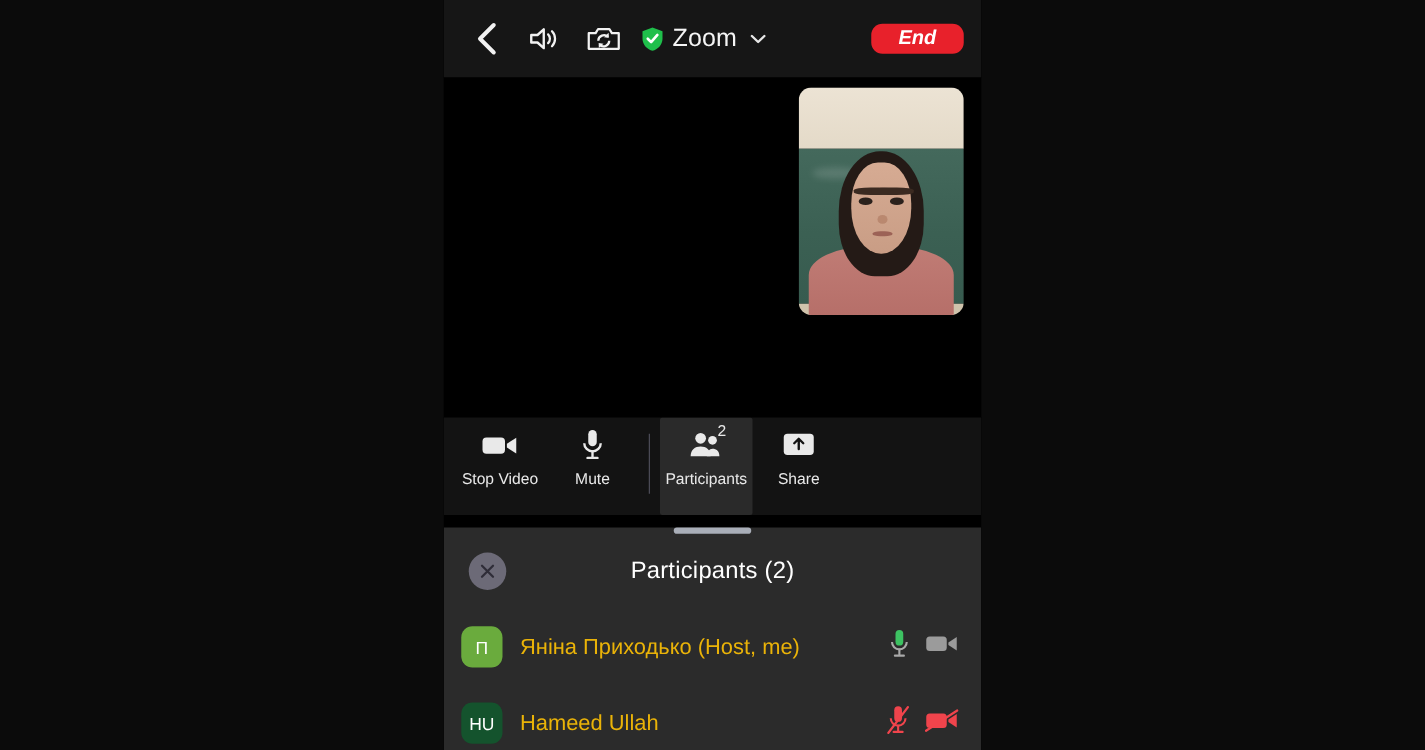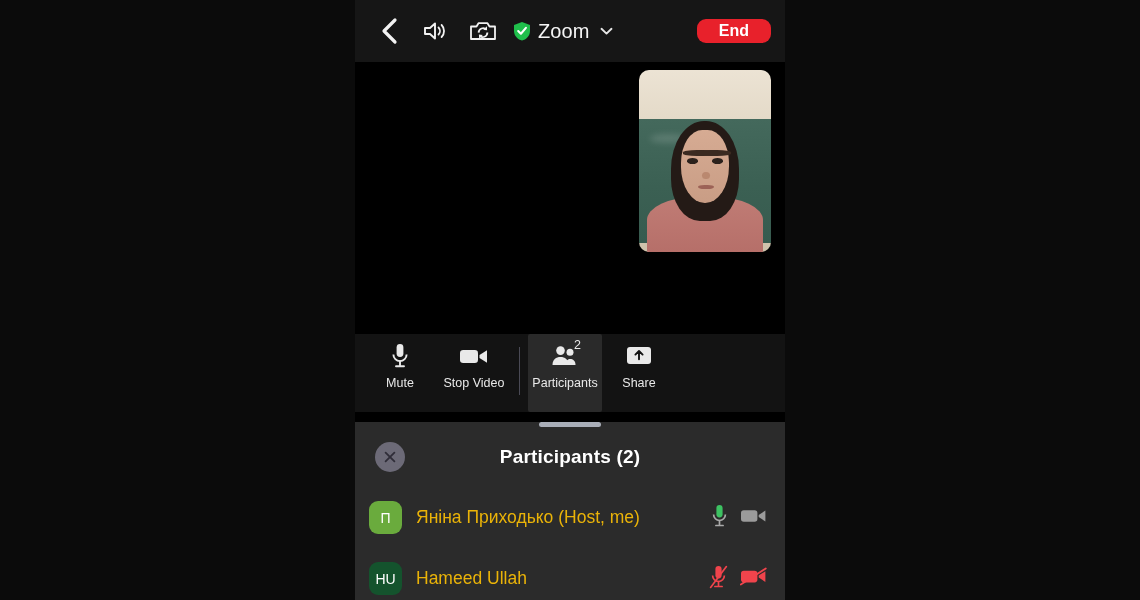--- a/index.html
+++ b/index.html
@@ -54,20 +54,21 @@
     background: #e8212b;
     color: #fff;
     border: none;
     border-radius: 9px;
     font-size: 16px;
     font-weight: bold;
     font-family: "Liberation Sans", sans-serif;
     padding: 4px 22px;
     line-height: 1;
     cursor: pointer;
+    font-style: italic;
   }
 
   
   .stage {
     position: relative;
     height: 272px;
     background: #000;
   }
   .self-view {
     position: absolute;
@@ -171,21 +172,21 @@
     width: 30px; height: 30px; border-radius: 50%;
     background: #6c6a77;
     display: flex; align-items:center; justify-content:center;
     cursor: pointer;
   }
   .panel-title {
     width: 100%;
     text-align: center;
     color: #fff;
     font-size: 19px;
-    font-weight: bold;
+    font-weight: normal;
     letter-spacing: .2px;
   }
   .plist { margin-top: 6px; }
   .prow {
     height: 61px;
     display: flex; align-items: center;
     padding: 0 18px 0 14px;
   }
   .avatar {
     width: 33px; height: 33px;
@@ -272,38 +273,38 @@
         <div class="sv-eye r"></div>
         <div class="sv-nose"></div>
         <div class="sv-mouth"></div>
       </div>
     </div>
 
     <div class="toolbar">
 
       <div class="tool">
         <span class="glyph">
+          <svg width="30" height="20" viewBox="0 0 30 20" aria-hidden="true">
+            <rect x="1" y="4" width="18" height="13" rx="3.2" fill="#e9e9e9"></rect>
+            <path d="M20.5 9 L28 4.2 V16.8 L20.5 12 Z" fill="#e9e9e9"></path>
+          </svg>
+        </span>
+        <span class="label">Stop Video</span>
+      </div>
+
+      <div class="tool">
+        <span class="glyph">
           <svg width="20" height="26" viewBox="0 0 20 26" aria-hidden="true">
             <rect x="6.6" y="1" width="6.8" height="13" rx="3.4" fill="#e9e9e9"></rect>
             <path d="M3.4 11.5 A6.6 6.6 0 0 0 16.6 11.5" fill="none" stroke="#e9e9e9" stroke-width="1.9"></path>
             <path d="M10 18 V22.4" stroke="#e9e9e9" stroke-width="1.9" stroke-linecap="round"></path>
             <path d="M6 23.3 H14" stroke="#e9e9e9" stroke-width="1.9" stroke-linecap="round"></path>
           </svg>
         </span>
         <span class="label">Mute</span>
-      </div>
-
-      <div class="tool">
-        <span class="glyph">
-          <svg width="30" height="20" viewBox="0 0 30 20" aria-hidden="true">
-            <rect x="1" y="4" width="18" height="13" rx="3.2" fill="#e9e9e9"></rect>
-            <path d="M20.5 9 L28 4.2 V16.8 L20.5 12 Z" fill="#e9e9e9"></path>
-          </svg>
-        </span>
-        <span class="label">Stop Video</span>
       </div>
 
       <div class="divider"></div>
 
       <div class="tool active">
         <span class="glyph">
           <svg width="30" height="22" viewBox="0 0 30 22" aria-hidden="true">
             <circle cx="10.5" cy="5.6" r="4.3" fill="#e9e9e9"></circle>
             <circle cx="20" cy="7.2" r="3.5" fill="#e9e9e9"></circle>
             <path d="M2.5 20 C2.5 14.6 6 12.1 10.5 12.1 C15 12.1 18.5 14.6 18.5 20 Z" fill="#e9e9e9"></path>

